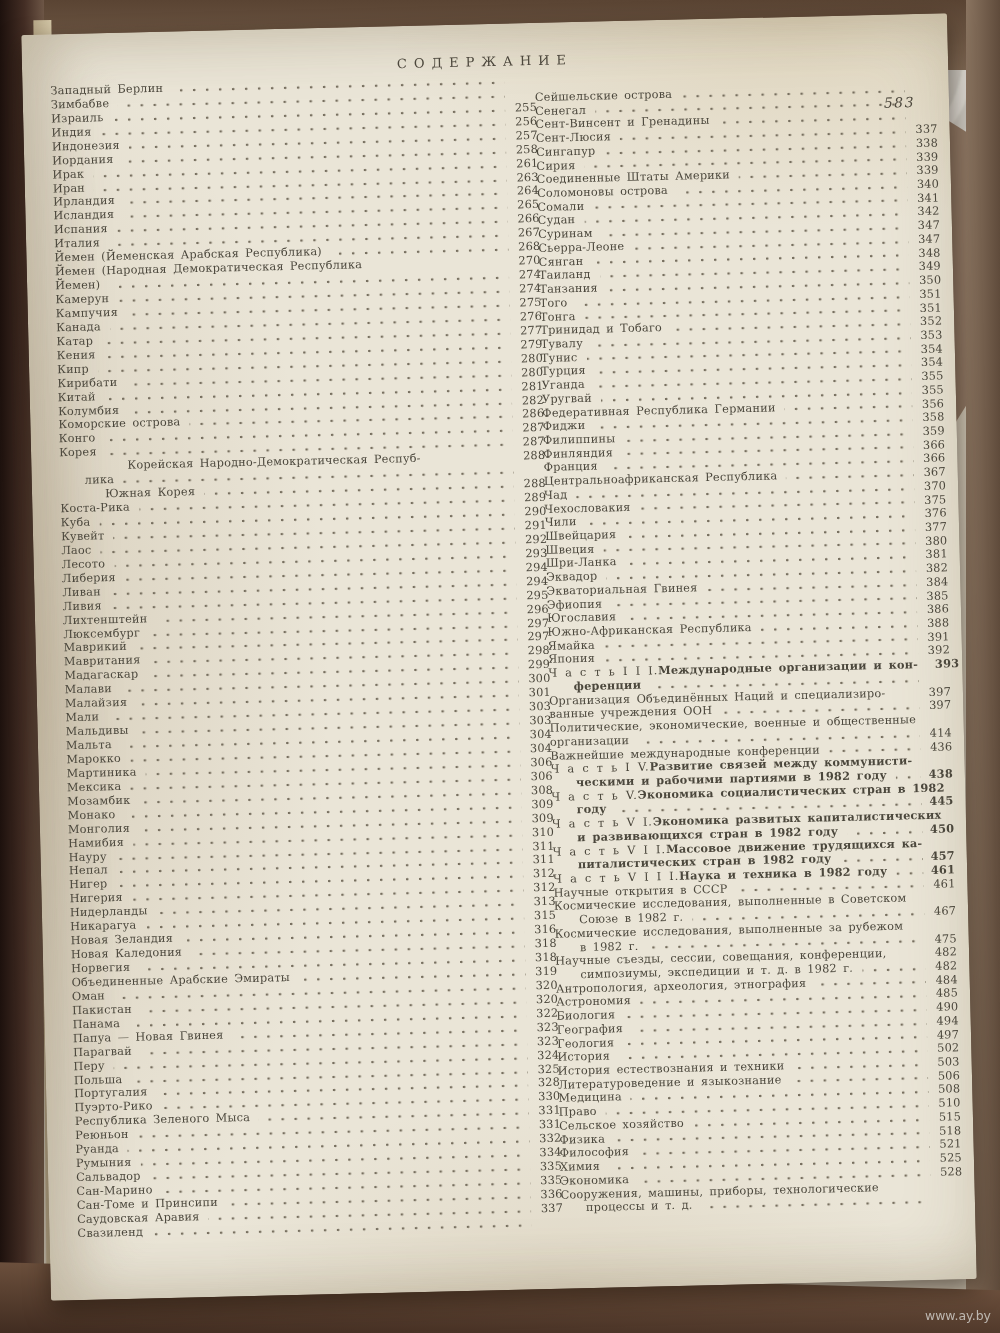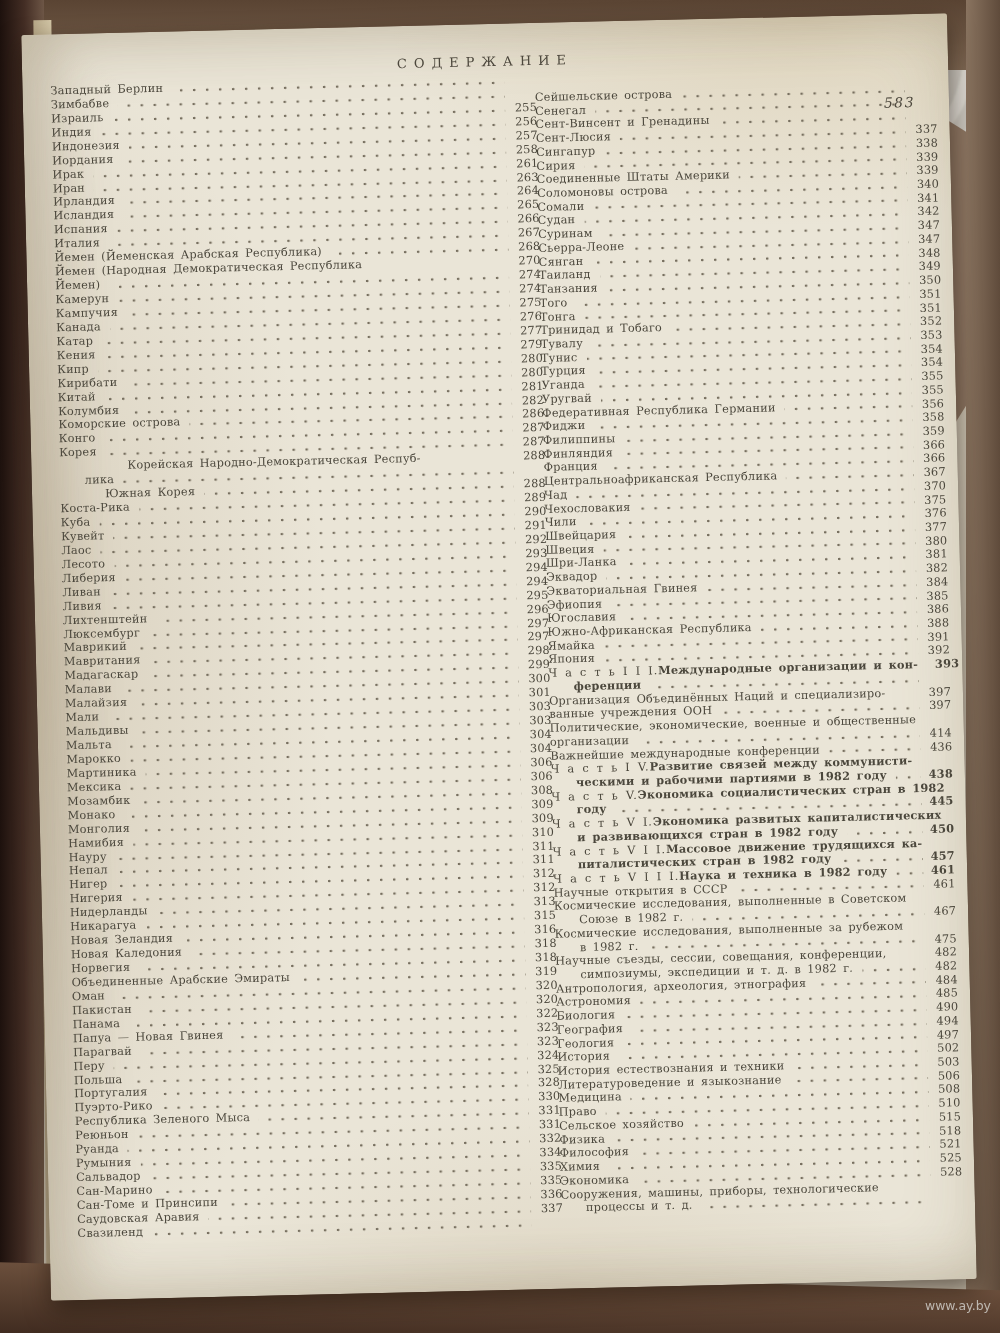--- a/index.html
+++ b/index.html
@@ -56,21 +56,21 @@
     background-image:radial-gradient(circle at 1.2px 2px,#776f5f 1.1px,transparent 1.6px);
     background-size:13px 4px;background-repeat:repeat-x;background-position:right bottom;
   }
   .nodots .leader{background-image:none;}
   .p{min-width:24px;text-align:right;}
   .b .t,.b .p{font-weight:bold;}
   .i1{padding-left:25px;}
   .i2{padding-left:45px;}
   .i3{padding-left:68px;}
   .watermark{
-    position:absolute;right:9px;bottom:20px;z-index:5;
+    position:absolute;right:9px;bottom:10px;z-index:5;
     font-family:"DejaVu Sans", sans-serif;font-size:12.5px;color:#c8c4be;opacity:.9;
   }
 </style>
 </head>
 <body>
 
 <div class="swirl"></div>
 <div class="top-band"></div>
 <div class="tr-wedge"></div>
 <div class="right-strip"></div>

